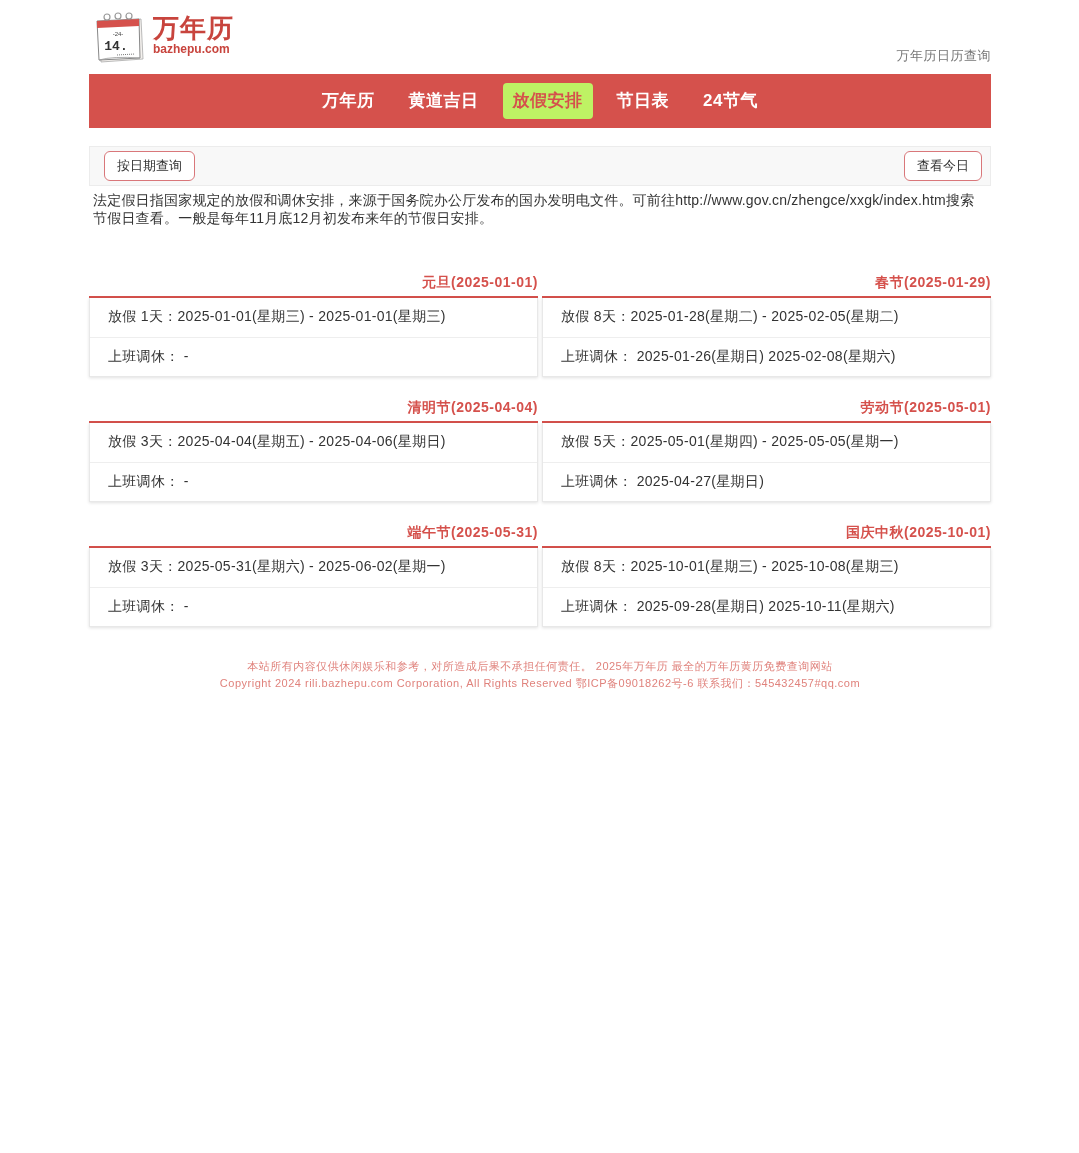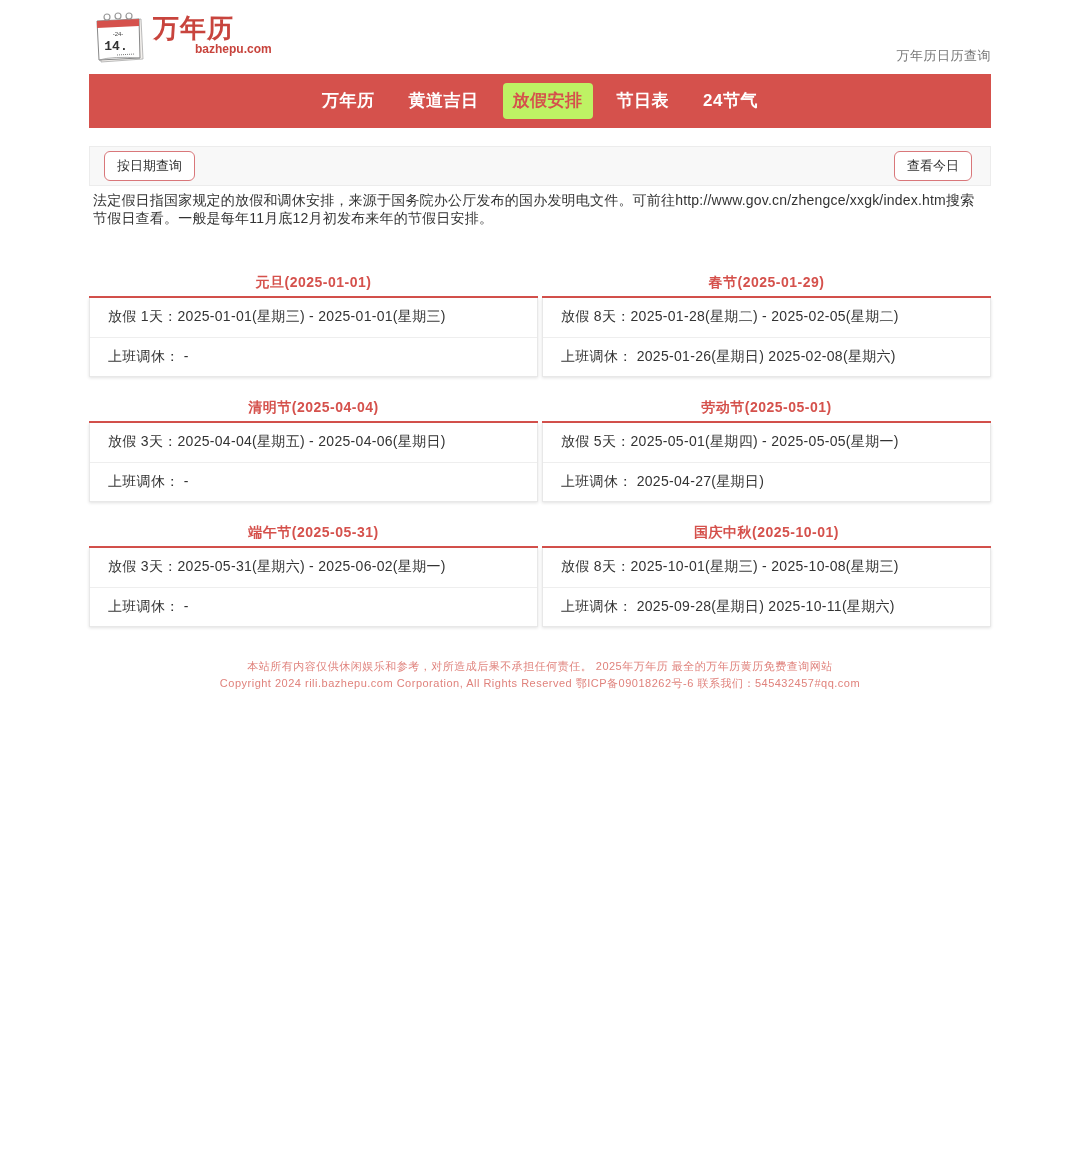--- a/index.html
+++ b/index.html
@@ -5,40 +5,40 @@
   * { box-sizing: border-box; margin: 0; padding: 0; }
   html, body { background: #ffffff; width: 1079px; height: 1153px; }
   body { font-family: "Liberation Sans", "DejaVu Sans", sans-serif; color: #333; position: relative; }
 
   
   .header { position: absolute; left: 89px; top: 0; width: 902px; height: 74px; }
   .logo { position: absolute; left: 4px; top: 9px; width: 150px; height: 56px; display: flex; align-items: flex-start; }
   .logo-icon { width: 54px; height: 56px; position: relative; }
   .logo-text { margin-left: 6px; margin-top: 4px; }
   .logo-title { font-size: 26px; font-weight: bold; color: #c8443d; letter-spacing: 1px; line-height: 30px; display: block; }
-  .logo-sub { font-size: 12px; font-weight: bold; color: #c8443d; line-height: 12px; display: block; margin-left: 42px; }
+  .logo-sub { font-size: 12px; font-weight: bold; color: #c8443d; line-height: 12px; display: block; }
   .header-link { position: absolute; right: 0; top: 47px; font-size: 13px; color: #777; letter-spacing: 0.5px; }
 
   
   .nav { position: absolute; left: 89px; top: 74px; width: 902px; height: 54px; background: #d5514c; display: flex; justify-content: center; align-items: center; }
   .nav-item { font-size: 17px; font-weight: bold; color: #fff; padding: 0 10px; height: 36px; line-height: 36px; margin: 0 7px; border-radius: 4px; letter-spacing: 0.5px; cursor: pointer; }
   .nav-item.active { background: #bef264; color: #d5514c; }
 
   
   .toolbar { position: absolute; left: 89px; top: 146px; width: 902px; height: 40px; background: #f8f8f8; border: 1px solid #ececec; }
   .tbtn { position: absolute; top: 4px; height: 30px; line-height: 28px; border: 1px solid #d9777a; border-radius: 6px; background: #fff; font-size: 13px; color: #333; padding: 0 12px; cursor: pointer; }
   .tbtn.left { left: 14px; }
-  .tbtn.right { right: 18px; }
+  .tbtn.right { right: 8px; }
 
   .desc { position: absolute; left: 93px; top: 191px; width: 890px; font-size: 14px; color: #333; line-height: 18px; letter-spacing: 0.2px; }
 
   
   .grid { position: absolute; left: 89px; top: 268px; width: 902px; display: grid; grid-template-columns: 449px 449px; column-gap: 4px; row-gap: 0; }
   .card { height: 125px; }
-  .card-title { height: 30px; line-height: 28px; text-align: center; font-size: 14px; font-weight: bold; color: #d5514c; letter-spacing: 0.5px; border-bottom: 2px solid #d5514c; }
+  .card-title { height: 30px; line-height: 28px; text-align: right; font-size: 14px; font-weight: bold; color: #d5514c; letter-spacing: 0.5px; border-bottom: 2px solid #d5514c; }
   .card-body { border: 1px solid #e8e8e8; border-top: none; background: #fff; box-shadow: 0 1px 3px rgba(0,0,0,0.12); }
   .row { height: 39px; line-height: 36px; padding-left: 18px; font-size: 14px; color: #333; letter-spacing: 0.3px; }
   .row + .row { border-top: 1px solid #eeeeee; }
 
   .footer { position: absolute; left: 89px; top: 658px; width: 902px; text-align: center; font-size: 11px; color: #e0827c; line-height: 17px; letter-spacing: 0.5px; }
 </style>
 </head>
 <body>
 
 <div class="header">

